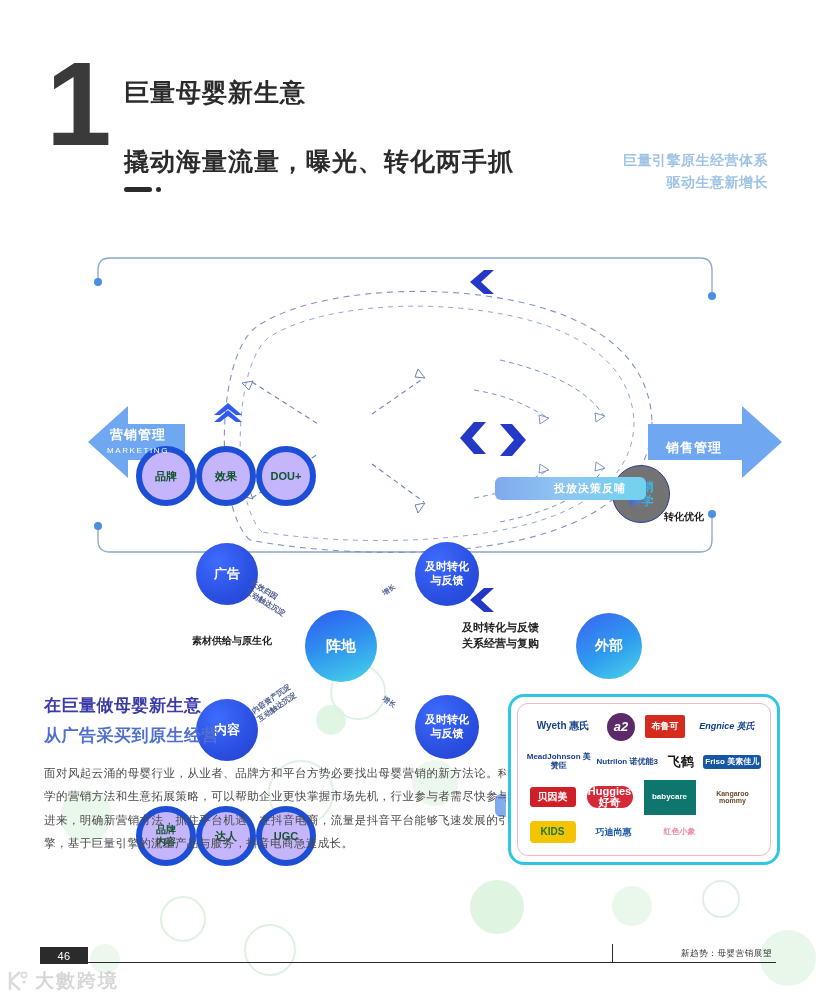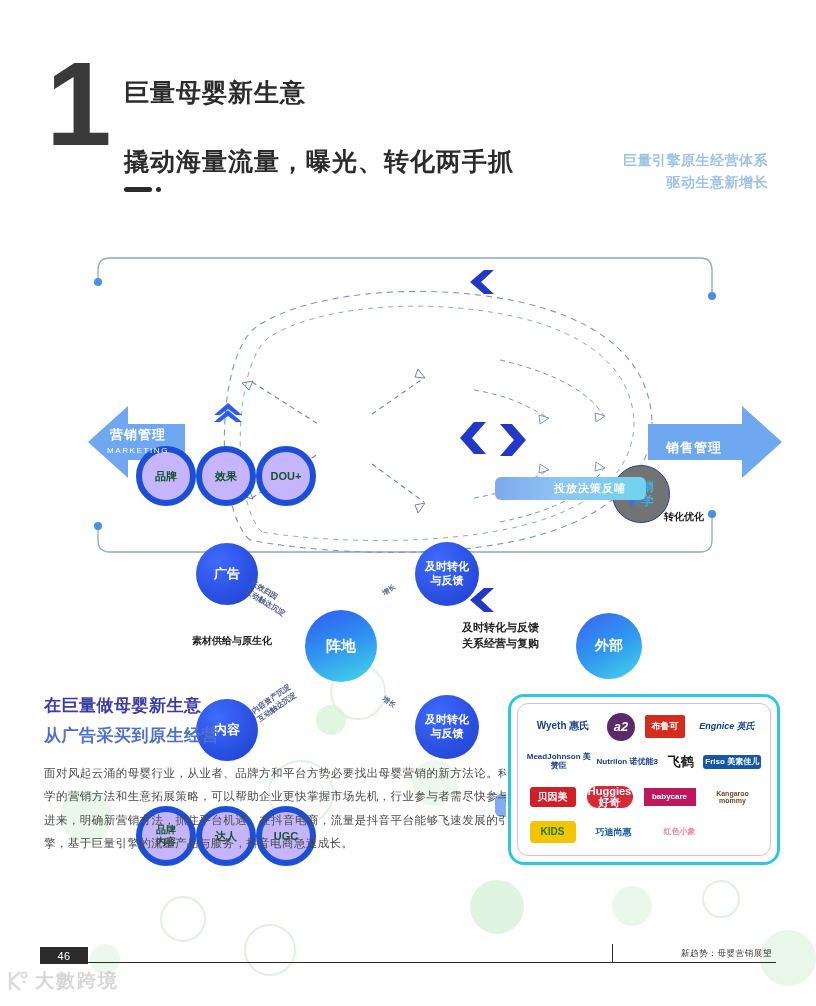--- a/index.html
+++ b/index.html
@@ -322,21 +322,21 @@
         </div>
       </div>
 
       <div class="logo-row">
         <div class="lg" style="width:46px;height:20px;background:#cf1f28;color:#fff;font-size:10px;border-radius:3px;">
           <span>贝因美</span>
         </div>
         <div class="lg" style="width:46px;height:22px;background:#d6293a;color:#fff;font-size:11px;border-radius:11px;">
           <span>Huggies 好奇</span>
         </div>
-        <div class="lg" style="width:52px;height:18px;background:#be185d;color:#fff;font-size:8px;">
+        <div class="lg" style="width:52px;height:35px;background:#0f766e;color:#fff;font-size:8px;">
           <span>babycare</span>
         </div>
         <div class="lg" style="width:52px;font-size:7px;color:#6b4a2a;">
           <span>Kangaroo mommy</span>
         </div>
       </div>
 
       <div class="logo-row">
         <div class="lg" style="width:46px;height:22px;background:#f5c400;color:#1a7a2e;font-size:10px;border-radius:4px;">
           <span>KIDS</span>

